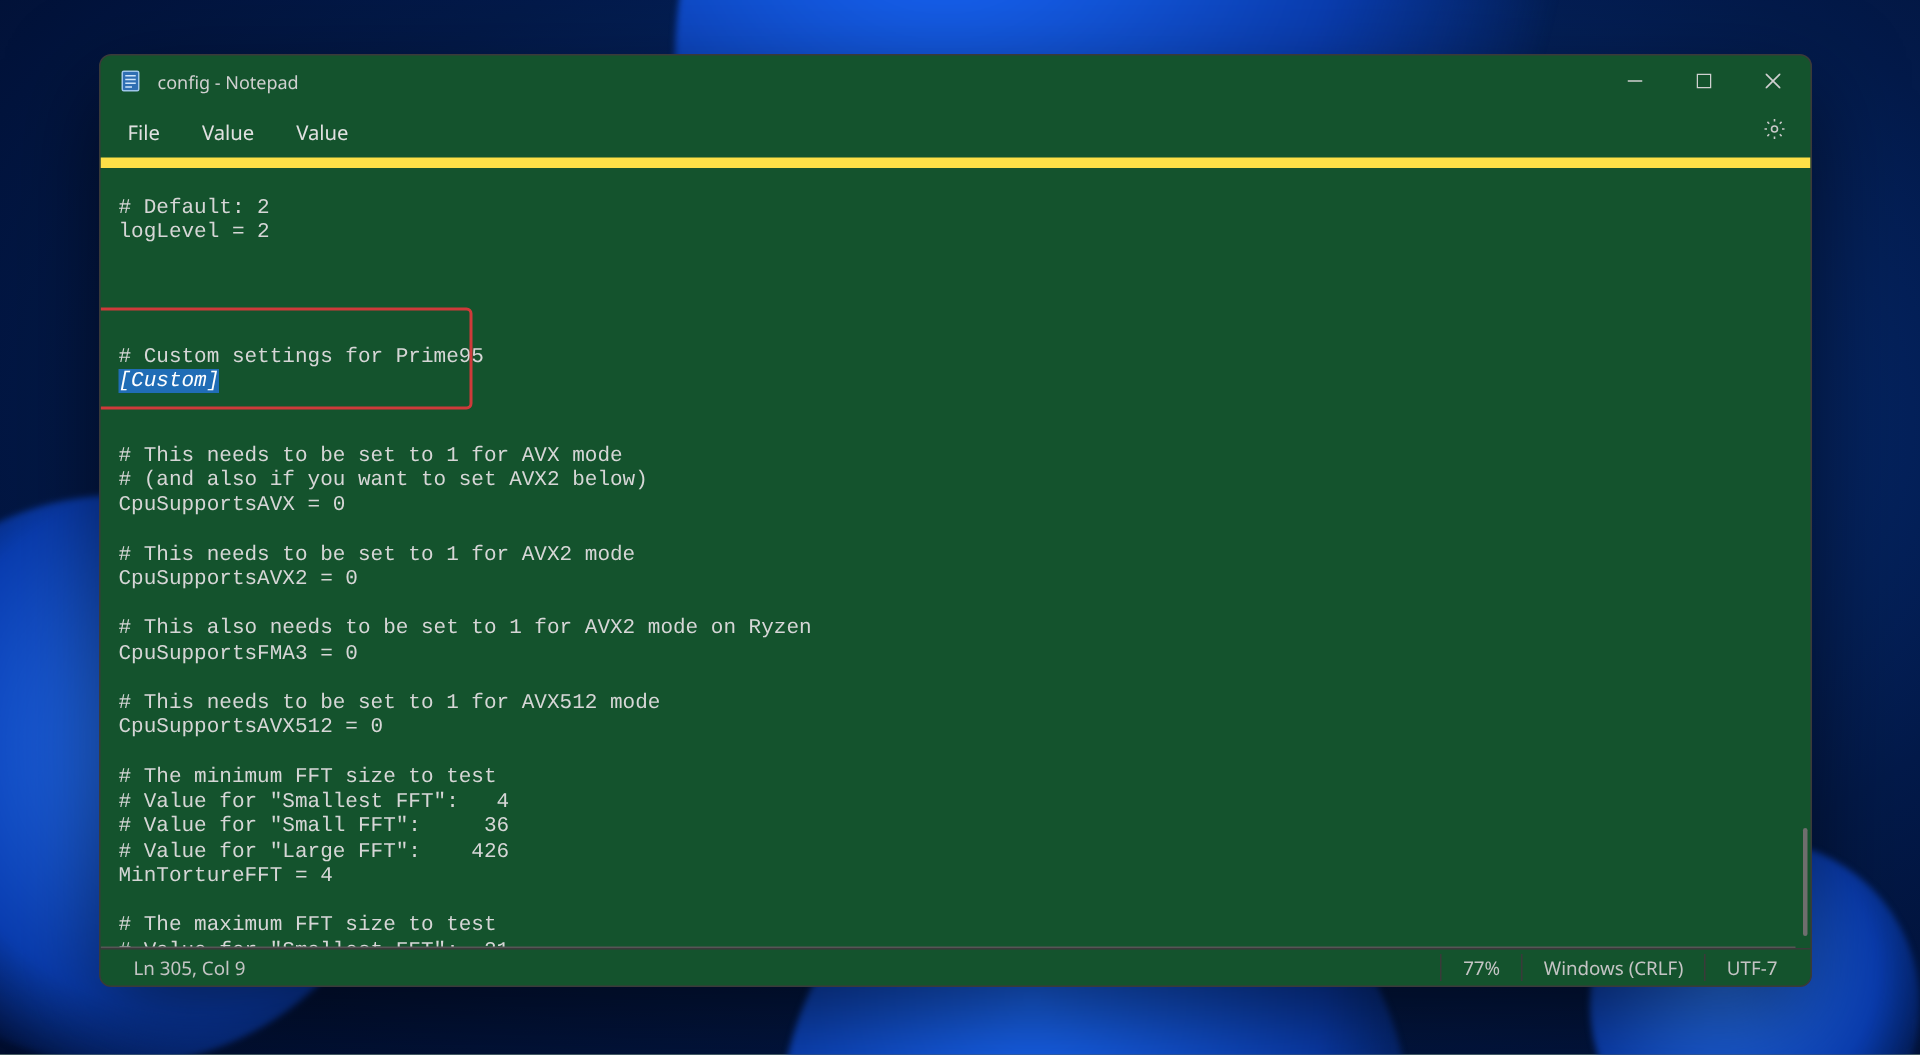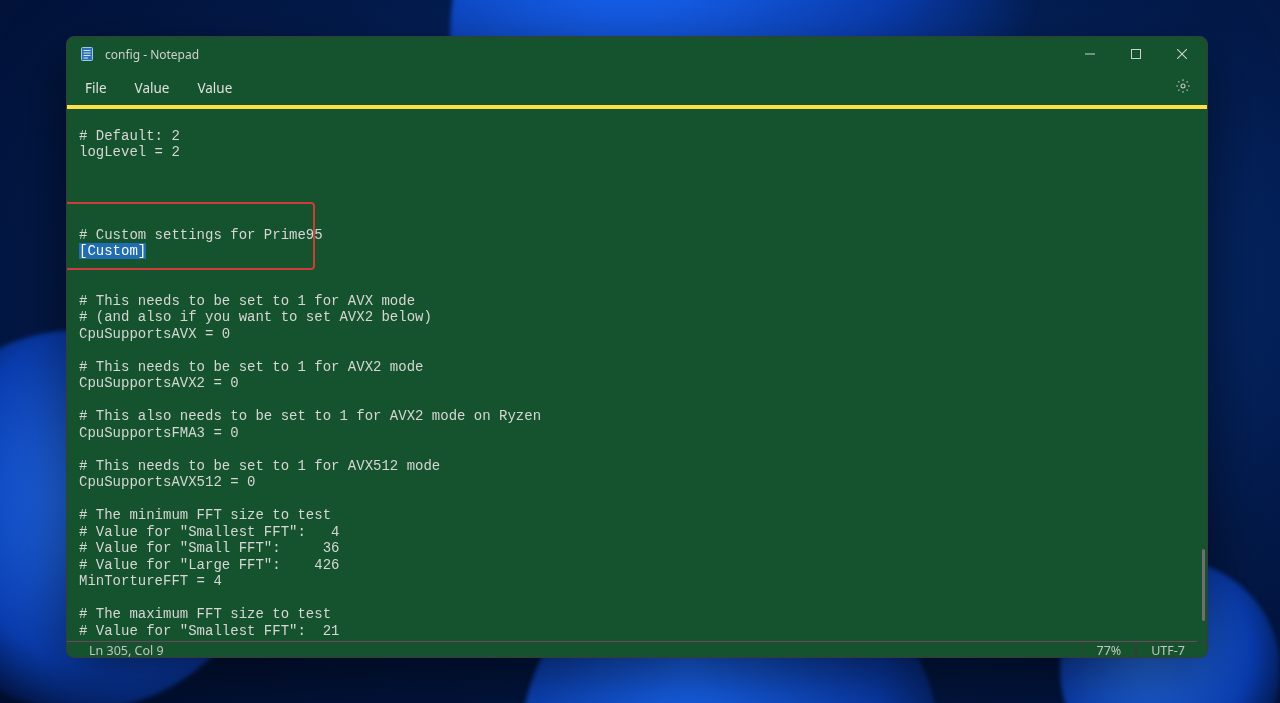--- a/index.html
+++ b/index.html
@@ -71,21 +71,21 @@
       padding: 6px 14px;
       border-radius: 4px;
       color: #e0e0e0;
     }
     .menubar .spacer { flex: 1; }
     .gear { padding: 6px 12px; color:#c8c8c8; }
 
     .editor-wrap {
       flex: 1;
       position: relative;
-      border-top: 4px solid #fde047;
+      border-top: 7px solid #fde047;
       border-bottom: 1px solid #3a3a3a;
       overflow: hidden;
     }
     .editor {
       position: absolute; inset: 0;
       padding: 2px 10px 6px 12px;
       font-family: Consolas, "Courier New", monospace;
       font-size: 14px;
       line-height: 16.5px;
       color: #d6d6d6;
@@ -98,39 +98,40 @@
       width: 265px;
       border: 2px solid #cf3a3a;
       border-radius: 4px;
       pointer-events: none;
       z-index: 3;
     }
     .sel {
       background: #206db6;
       color: #ffffff;
       padding: 0 0px;
+      font-style: italic;
     }
     .scrollbar {
       position: absolute;
       right: 2px;
       top: 440px;
       width: 3px;
       height: 72px;
       background: #6e6e6e;
       border-radius: 2px;
     }
     .hsep {
       position: absolute;
       left: 0; right: 10px; bottom: 0;
       height: 1px;
       background: #565656;
     }
 
     .statusbar {
-      height: 14px;
+      height: 24px;
       display: flex;
       align-items: center;
       font-size: 12.5px;
       color: #c4c4c4;
       padding: 0 8px;
     }
     .statusbar .seg { padding: 0 14px; height:100%; display:flex; align-items:center; }
     .statusbar .sep { width:1px; height:18px; background:#3a3a3a; }
     .statusbar .grow { flex:1; }
   </style>
@@ -196,17 +197,18 @@
     <div class="scrollbar"></div>
     <div class="hsep"></div>
   </div>
 
   <div class="statusbar">
     <div class="seg">Ln 305, Col 9</div>
     <div class="grow"></div>
     <div class="sep"></div>
     <div class="seg">77%</div>
     <div class="sep"></div>
+    <div class="seg">Windows (CRLF)</div>
     <div class="sep"></div>
     <div class="seg">UTF-7</div>
   </div>
 
 </div>
 
 </body></html>

